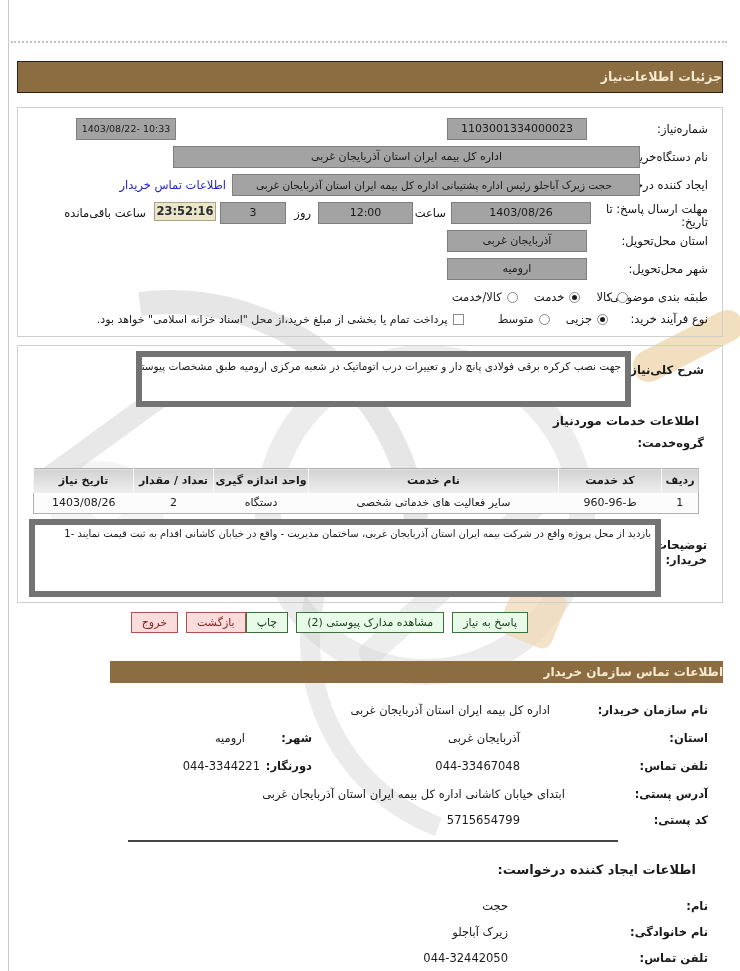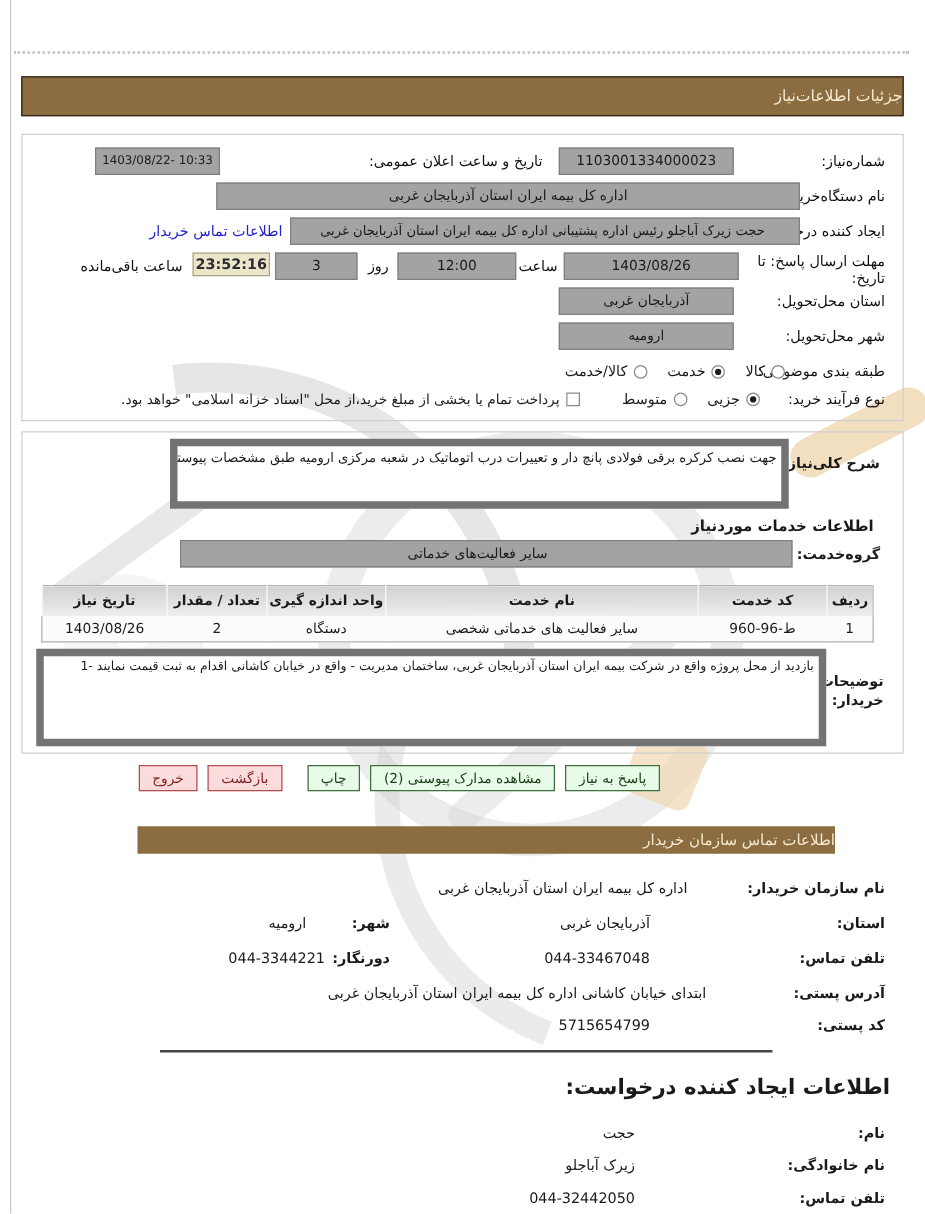--- a/index.html
+++ b/index.html
@@ -18,24 +18,24 @@
   .wm-arc2  { width:420px; height:420px; left:300px; top:430px; border:20px solid transparent; border-left-color:rgba(205,205,205,.40); border-radius:50%; transform:rotate(-24deg); }
   .wm-stroke1 { width:190px; height:22px; left:18px; top:420px; background:rgba(214,214,214,.55); border-radius:11px; transform:rotate(-36deg); }
   .wm-stroke2 { width:250px; height:24px; left:330px; top:565px; background:rgba(214,214,214,.45); border-radius:12px; transform:rotate(-42deg); }
   .wm-tan1  { width:120px; height:32px; left:628px; top:330px; background:rgba(240,217,181,.85); border-radius:16px; transform:rotate(-27deg); }
   .wm-tan2  { width:56px; height:58px; left:505px; top:585px; background:rgba(240,217,181,.75); border-radius:10px; transform:rotate(22deg); }
   .wm-glyph { font-size:230px; color:rgba(120,120,120,.07); font-weight:bold; left:40px; top:330px; }
 
   .z { position:absolute; z-index:1; }
 
   
-  .bar { background:#8c6d42; color:#f6ead0; font-weight:normal; font-size:12.5px; text-align:right; }
+  .bar { background:#8c6d42; color:#f6ead0; font-weight:bold; font-size:12.5px; text-align:right; }
   .bar1 { left:17px; width:706px; top:61px; height:32px; line-height:30px; border:1px solid #2e2014; padding-left:10px; padding-right:0; }
   .bar1 span, .bar2 span { display:inline-block; margin-left:95px; }
-  .bar2 { left:110px; width:558px; top:661px; height:22px; line-height:22px; font-size:12px; }
+  .bar2 { left:110px; width:613px; top:661px; height:22px; line-height:22px; font-size:12px; }
 
   
   .panel { border:1px solid #cfcfcf; background:transparent; }
   .panel1 { left:17px; width:706px; top:107px; height:230px; }
   .panel2 { left:17px; width:706px; top:345px; height:258px; }
 
   .p1row { position:absolute; right:14px; left:10px; height:22px; }
   .p1row > * { position:absolute; top:0; }
   .flabel { font-size:11.5px; line-height:22px; white-space:nowrap; color:#111; }
   .wrap2 { white-space:normal; line-height:13px; padding-top:1px; }
@@ -66,21 +66,21 @@
   table.grid { border-collapse:collapse; table-layout:fixed; direction:rtl; background:#fff; border:1px solid #b0b0b0; }
   table.grid th { background:linear-gradient(180deg,#d2d2d2,#efefef); font-size:11px; font-weight:bold;
                   height:24px; border-left:1px solid #f7f7f7; border-right:1px solid #c4c4c4; }
   table.grid td { font-size:11px; height:21px; text-align:center; background:#fcfcfc; }
 
   
   .btnrow { top:612px; right:212px; display:flex; direction:rtl; align-items:center; }
   button { font-family:"DejaVu Sans", sans-serif; font-size:11px; height:21px; padding:0 10px; cursor:pointer; white-space:nowrap; }
   .btn-green { background:#e8fbe8; border:1px solid #3f6f3f; color:#173d17; }
   .btn-red   { background:#fbdcdc; border:1px solid #b05050; color:#7c1f1f; }
-  .g8 { margin-left:8px; } .g16 { margin-left:8px; } .g20 { margin-left:20px; }
+  .g8 { margin-left:8px; } .g16 { margin-left:8px; } .g20 { }
 
   
   .crow { position:absolute; right:0; left:0; height:20px; font-size:11.5px; }
   .crow > span { position:absolute; top:0; line-height:20px; white-space:nowrap; }
   .divider { left:128px; width:490px; height:2px; background:#454545; top:840px; }
 </style>
 </head>
 <body>
 
 <div class="wm">
@@ -99,21 +99,20 @@
 
 <div class="z bar bar1">
   <span>جزئیات اطلاعات‌نیاز</span>
 </div>
 
 <div class="z panel panel1">
 
   <div class="p1row" style="top:10px">
     <span class="flabel" style="right:0">شماره‌نیاز:</span>
     <div class="ibox ltr" style="right:121px;width:140px">1103001334000023</div>
-    <span class="flabel" style="right:274px">تاریخ و ساعت اعلان عمومی:</span>
     <div class="ibox ltr" style="right:532px;width:100px;font-size:9.5px">1403/08/22- 10:33</div>
   </div>
 
   <div class="p1row" style="top:38px">
     <span class="flabel" style="right:0">نام دستگاه‌خریدار:</span>
     <div class="ibox" style="right:68px;width:467px">اداره کل بیمه ایران استان آذربایجان غربی</div>
   </div>
 
   <div class="p1row" style="top:66px">
     <span class="flabel" style="right:0">ایجاد کننده درخواست:</span>
@@ -179,21 +178,20 @@
   </div>
 </div>
 
 <div class="z panel panel2">
   <span class="blabel" style="position:absolute;right:18px;top:17px">شرح کلی‌نیاز:</span>
   <div class="tarea nowrap1" style="position:absolute;right:91px;top:5px;width:495px;height:56px">جهت نصب کرکره برقی فولادی پانچ دار و تعییرات درب اتوماتیک در شعبه مرکزی ارومیه  طبق مشخصات پیوستی</div>
 
   <span class="blabel" style="position:absolute;right:23px;top:68px;font-size:12px">اطلاعات خدمات موردنیاز</span>
 
   <span class="blabel" style="position:absolute;right:18px;top:90px">گروه‌خدمت:</span>
-  <div class="ibox alignr" style="position:absolute;right:88px;top:86px;width:490px;padding-right:14px">سایر فعالیت‌های خدماتی</div>
 
   <table class="grid" style="position:absolute;right:23px;top:122px;width:665px">
     <colgroup>
       <col style="width:37px">
         <col style="width:103px">
         <col style="width:250px">
       <col style="width:95px">
         <col style="width:80px">
         <col style="width:100px">
     </colgroup>
@@ -254,21 +252,21 @@
   <span style="right:175px">ابتدای خیابان کاشانی اداره کل بیمه ایران استان آذربایجان غربی</span>
 </div>
 <div class="z crow" style="top:810px">
   <span class="blabel" style="right:32px">کد پستی:</span>
   <span class="ltr" style="right:220px">5715654799</span>
 </div>
 
 <div class="z divider"></div>
 
 <div class="z crow" style="top:860px">
-  <span class="blabel" style="right:28px;font-size:17px">اطلاعات ایجاد کننده درخواست:</span>
+  <span class="blabel" style="right:44px;font-size:13px">اطلاعات ایجاد کننده درخواست:</span>
 </div>
 <div class="z crow" style="top:896px">
   <span class="blabel" style="right:32px">نام:</span>
   <span style="right:232px">حجت</span>
 </div>
 <div class="z crow" style="top:922px">
   <span class="blabel" style="right:32px">نام خانوادگی:</span>
   <span style="right:232px">زیرک آباجلو</span>
 </div>
 <div class="z crow" style="top:948px">

